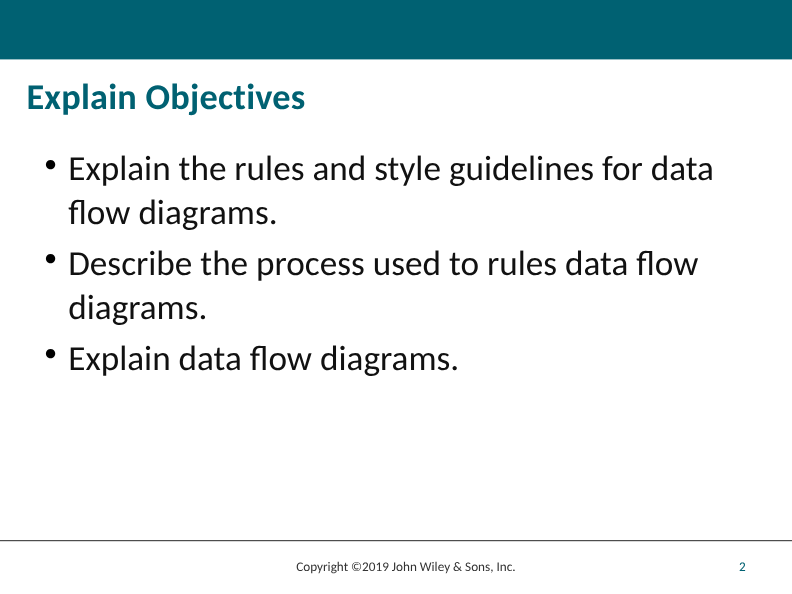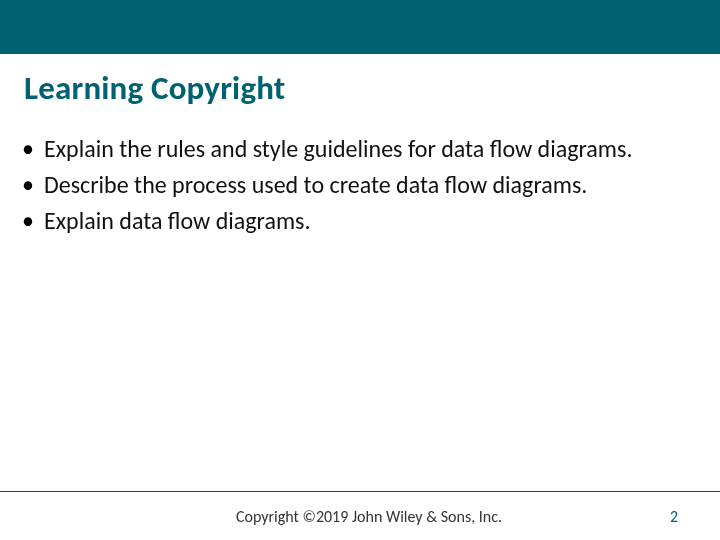--- a/index.html
+++ b/index.html
@@ -17,22 +17,22 @@
     background: #006172;
   }
   .title {
     color: #006172;
     font-size: 33px;
     font-weight: 700;
     padding: 14px 24px 0 24px;
     letter-spacing: 0.2px;
   }
   .body {
-    padding: 26px 34px 0 16px;
-    font-size: 24px;
+    padding: 26px 34px 0 34px;
+    font-size: 32px;
     color: #111;
     line-height: 1.25;
   }
   .body ul { list-style: none; }
   .body li {
     position: relative;
     padding-left: 28px;
     margin-bottom: 6px;
   }
   .body li::before {
@@ -53,49 +53,49 @@
     background: #3a3a3a;
   }
   .footer {
     position: absolute;
     left: 18px;
     right: 0;
     bottom: 0;
     height: 48px;
     display: flex;
     align-items: center;
-    font-size: 16px;
+    font-size: 12px;
     color: #333;
   }
   .footer .copyright {
     position: absolute;
     left: 50%;
     transform: translateX(-50%);
   }
   .footer .pagenum {
     position: absolute;
     right: 42px;
     color: #006172;
   }
 </style>
 </head>
 <body>
 
 <div class="slide">
   <div class="top-band"></div>
 
-  <h1 class="title">Learning Copyright</h1>
+  <h1 class="title">Explain Objectives</h1>
 
   <div class="body">
     <ul>
       <li>
         <span>Explain the rules and style guidelines for data flow diagrams.</span>
       </li>
       <li>
-        <span>Describe the process used to create data flow diagrams.</span>
+        <span>Describe the process used to rules data flow diagrams.</span>
       </li>
       <li>
         <span>Explain data flow diagrams.</span>
       </li>
     </ul>
   </div>
 
   <div class="footer-rule"></div>
   <div class="footer">
     <span class="copyright">Copyright ©2019 John Wiley &amp; Sons, Inc.</span>

